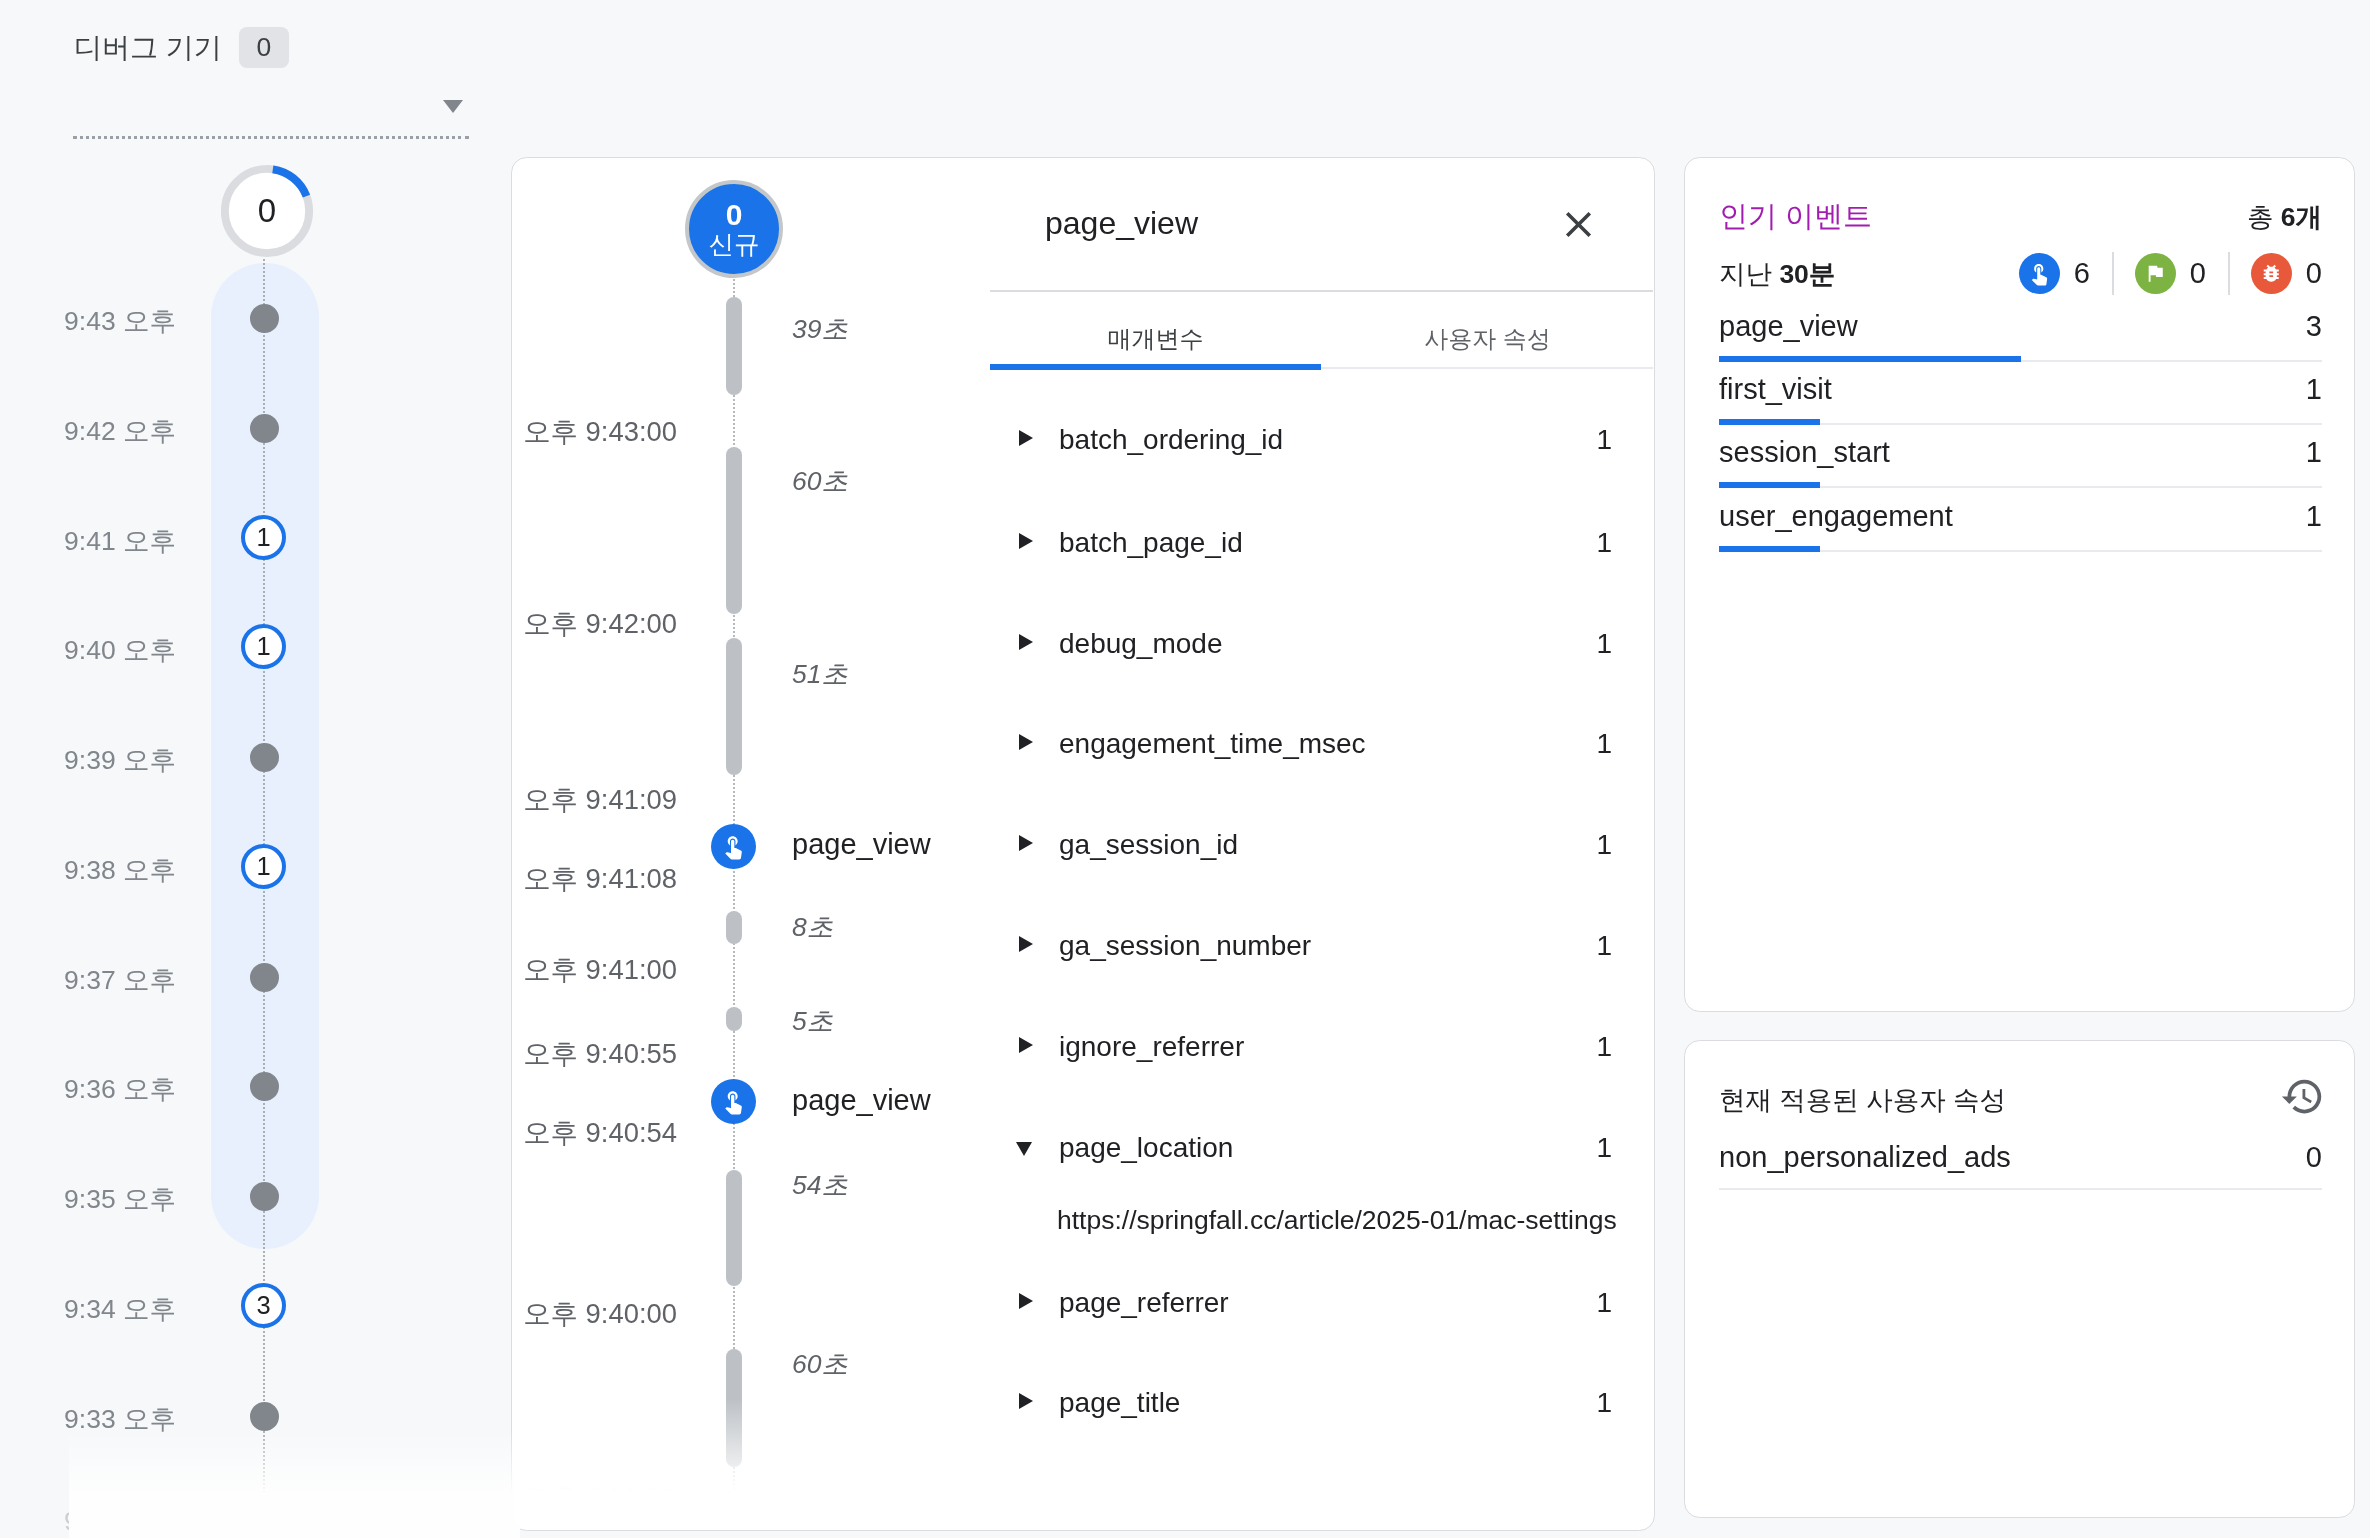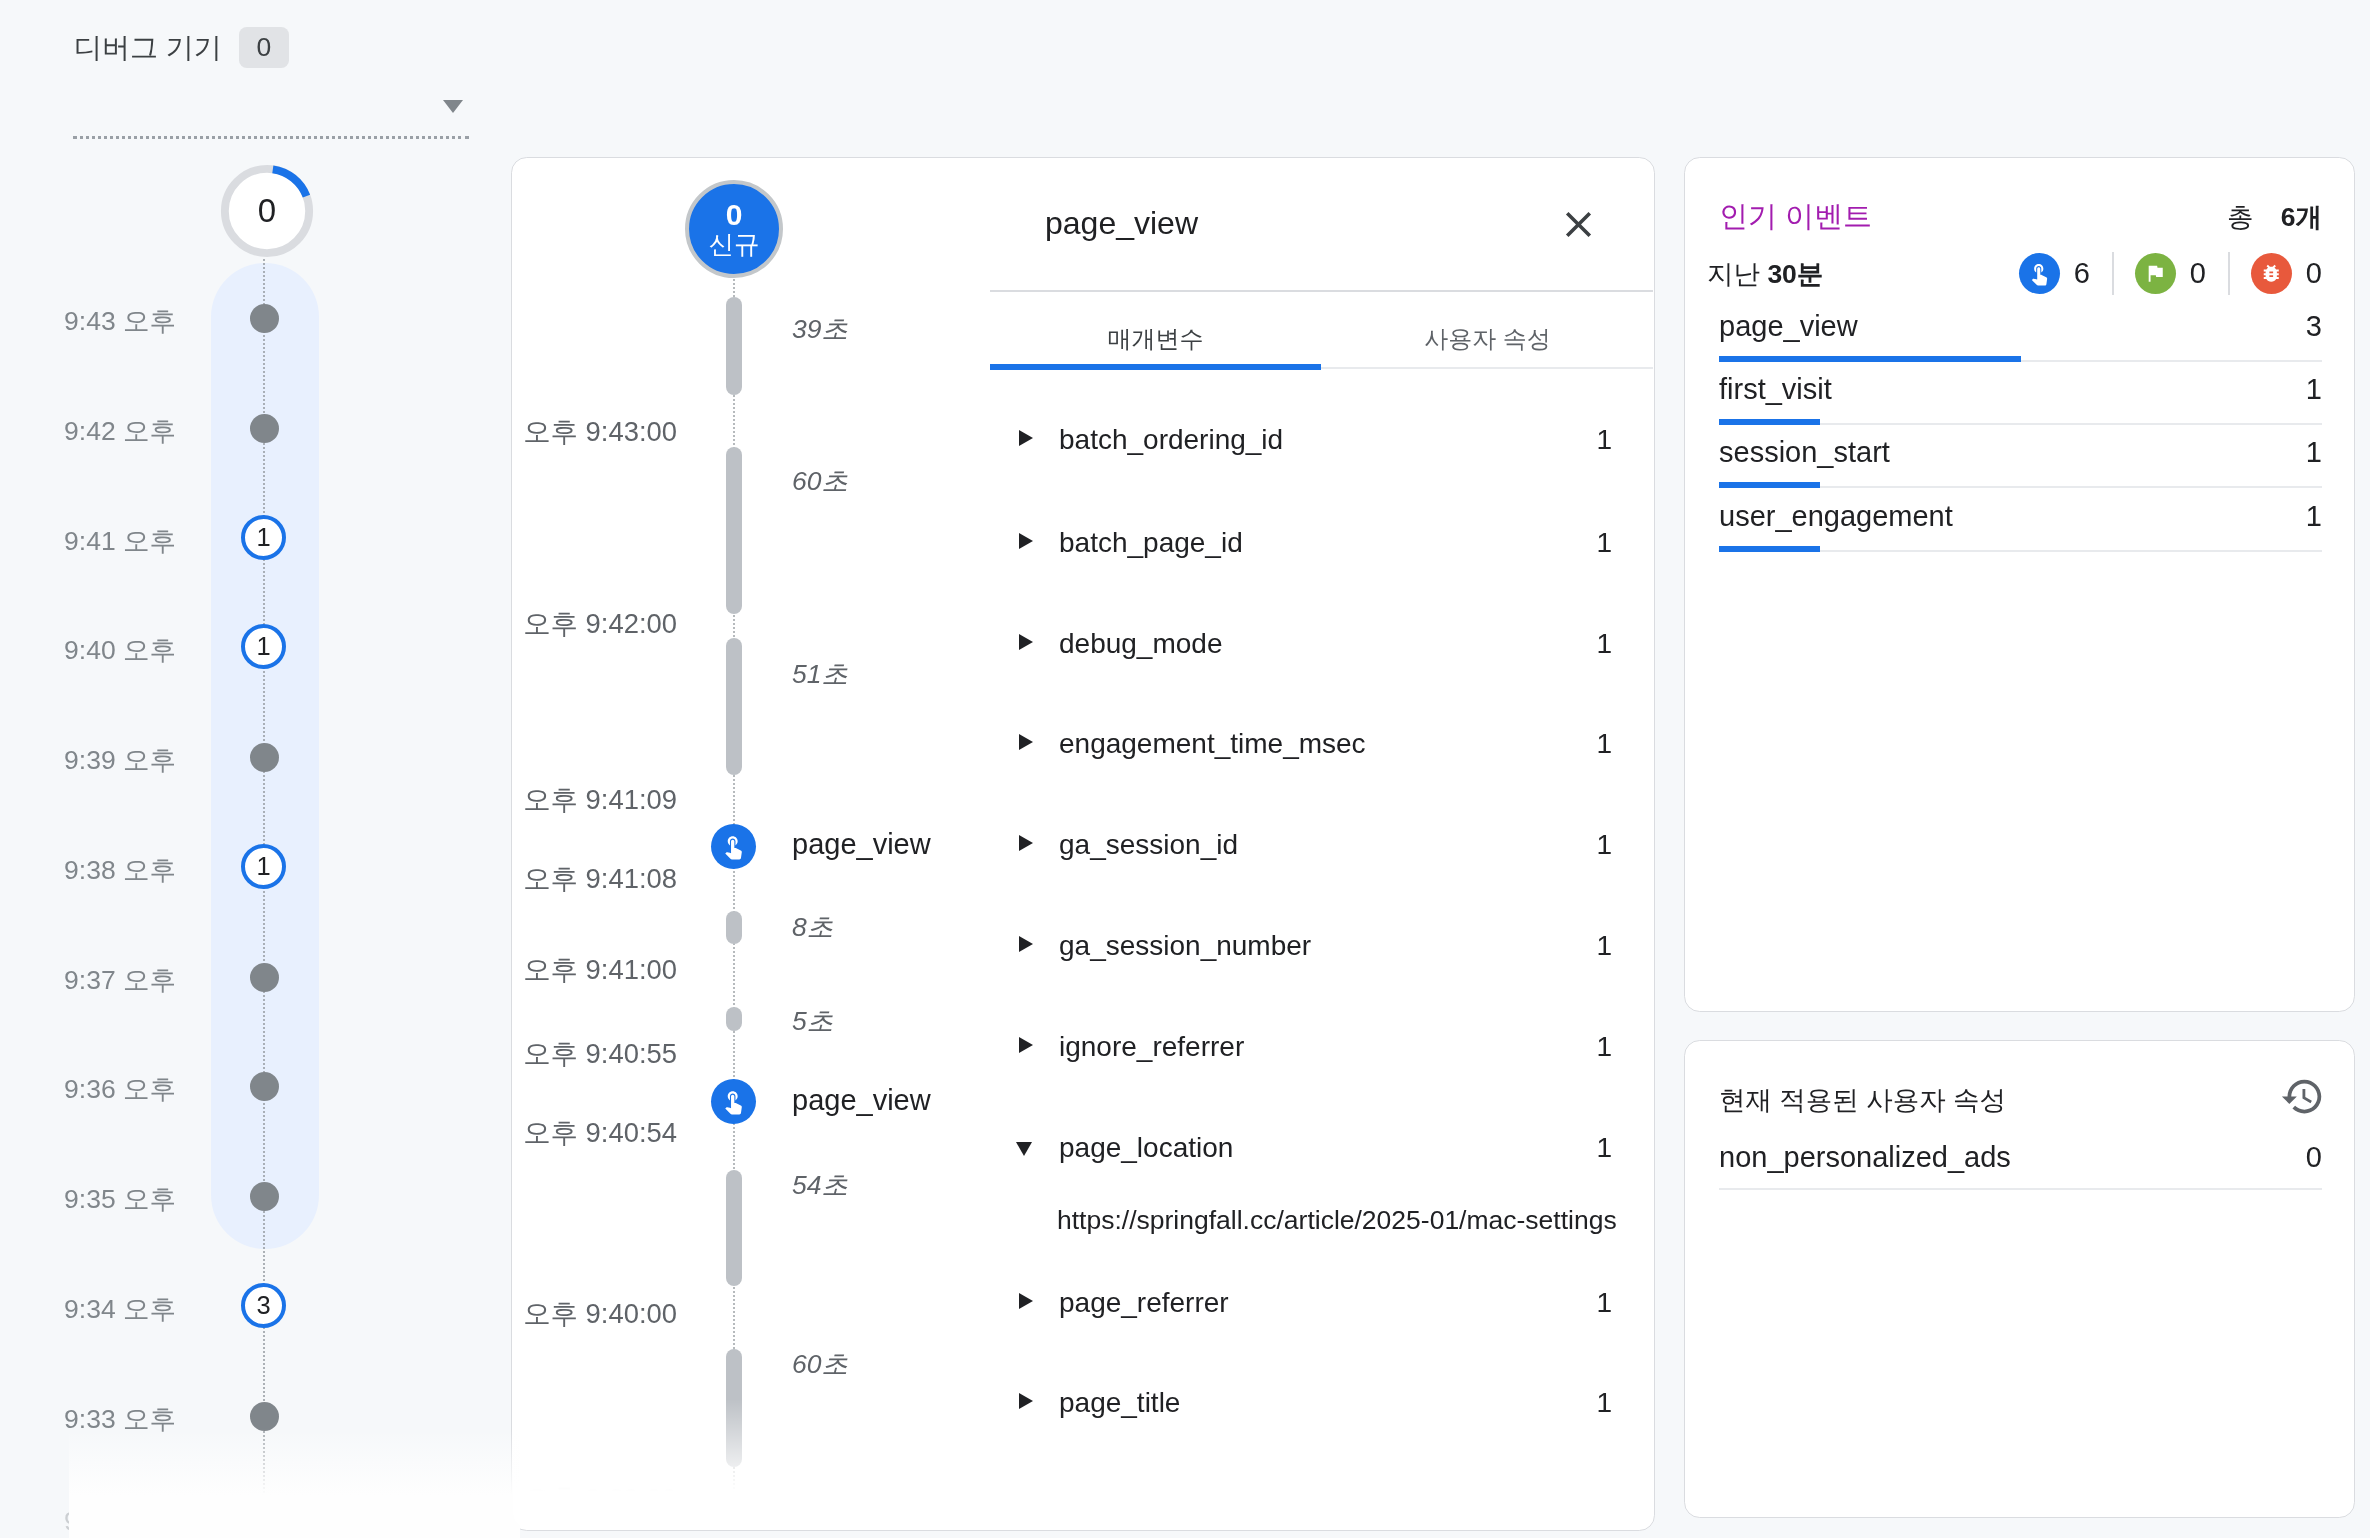--- a/index.html
+++ b/index.html
@@ -68,22 +68,22 @@
   .param-row .tri.down{border-left:8.8px solid transparent;border-right:8.8px solid transparent;
                        border-top:14.7px solid #202124;border-bottom:none;left:25.5px;top:11.8px;}
   .param-row .pn{position:absolute;left:69px;top:2px;font-size:28px;color:#202124;}
   .param-row .pv{position:absolute;right:41px;top:2px;font-size:28px;color:#202124;}
   .param-url{position:absolute;left:545px;width:588px;font-size:26.5px;color:#202124;white-space:nowrap;}
 
   
   .te-head{position:absolute;left:34px;right:32px;top:39px;display:flex;justify-content:space-between;align-items:center;}
   .te-head .t{font-size:29px;color:#a21caf;}
   .te-total{font-size:26.5px;color:#202124;}
-  .te-total b{font-weight:bold;margin-left:20px;}
-  .te-sub{position:absolute;left:22px;right:32px;top:92px;height:47px;display:flex;align-items:center;justify-content:space-between;}
+  .te-total b{font-weight:bold;}
+  .te-sub{position:absolute;left:34px;right:32px;top:92px;height:47px;display:flex;align-items:center;justify-content:space-between;}
   .te-period{font-size:26.5px;color:#202124;}
   .te-period b{font-weight:bold;}
   .counters{display:flex;align-items:center;gap:21.6px;}
   .counter{display:flex;align-items:center;gap:13.7px;font-size:29px;color:#202124;}
   .cicon{width:41px;height:41px;border-radius:50%;display:flex;align-items:center;justify-content:center;}
   .cdiv{width:2px;height:43px;background:#dadce0;}
   .te-row{position:absolute;left:34px;right:32px;cursor:pointer;}
   .te-row .nm{position:absolute;left:0;top:0;font-size:29px;color:#202124;}
   .te-row .ct{position:absolute;right:0;top:0;font-size:29px;color:#202124;}
   .te-row .track{position:absolute;left:0;right:0;top:46px;height:5.9px;}

